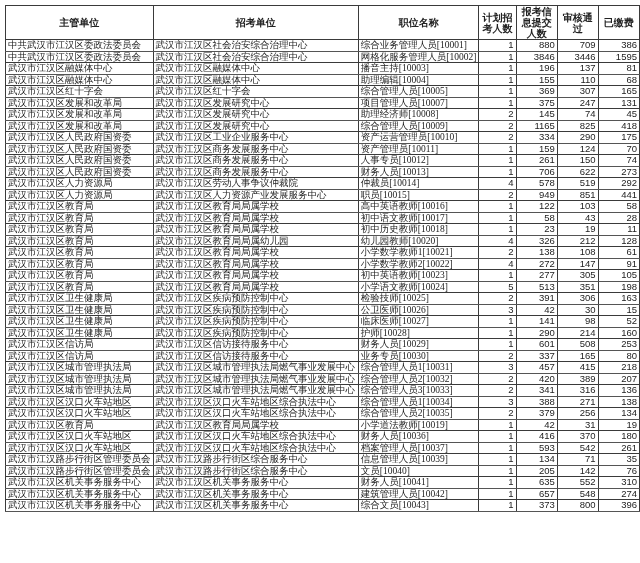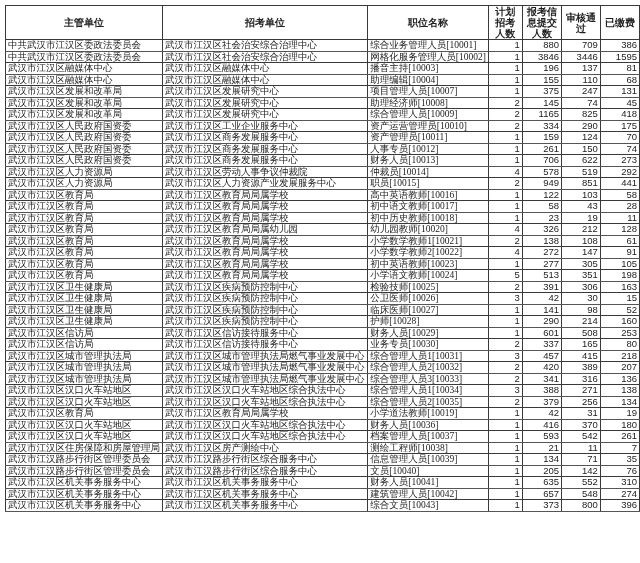--- a/index.html
+++ b/index.html
@@ -86,20 +86,29 @@
       <tr class="row">
         <td class="txt">武汉市江汉区融媒体中心</td>
         <td class="txt">武汉市江汉区融媒体中心</td>
         <td class="txt">助理编辑[10004]</td>
         <td class="num">1</td>
         <td class="num">155</td>
         <td class="num">110</td>
         <td class="num">68</td>
       </tr>
       <tr class="row">
+        <td class="txt">武汉市江汉区红十字会</td>
+        <td class="txt">武汉市江汉区红十字会</td>
+        <td class="txt">综合管理人员[10005]</td>
+        <td class="num">1</td>
+        <td class="num">369</td>
+        <td class="num">307</td>
+        <td class="num">165</td>
+      </tr>
+      <tr class="row">
         <td class="txt">武汉市江汉区发展和改革局</td>
         <td class="txt">武汉市江汉区发展研究中心</td>
         <td class="txt">项目管理人员[10007]</td>
         <td class="num">1</td>
         <td class="num">375</td>
         <td class="num">247</td>
         <td class="num">131</td>
       </tr>
       <tr class="row">
         <td class="txt">武汉市江汉区发展和改革局</td>
@@ -365,29 +374,20 @@
       <tr class="row">
         <td class="txt">武汉市江汉区汉口火车站地区</td>
         <td class="txt">武汉市江汉区汉口火车站地区综合执法中心</td>
         <td class="txt">档案管理人员[10037]</td>
         <td class="num">1</td>
         <td class="num">593</td>
         <td class="num">542</td>
         <td class="num">261</td>
       </tr>
       <tr class="row">
-        <td class="txt">武汉市江汉区住房保障和房屋管理局</td>
-        <td class="txt">武汉市江汉区房产测绘中心</td>
-        <td class="txt">测绘工程师[10038]</td>
-        <td class="num">1</td>
-        <td class="num">21</td>
-        <td class="num">11</td>
-        <td class="num">7</td>
-      </tr>
-      <tr class="row">
         <td class="txt">武汉市江汉路步行街区管理委员会</td>
         <td class="txt">武汉市江汉路步行街区综合服务中心</td>
         <td class="txt">信息管理人员[10039]</td>
         <td class="num">1</td>
         <td class="num">134</td>
         <td class="num">71</td>
         <td class="num">35</td>
       </tr>
       <tr class="row">
         <td class="txt">武汉市江汉路步行街区管理委员会</td>

